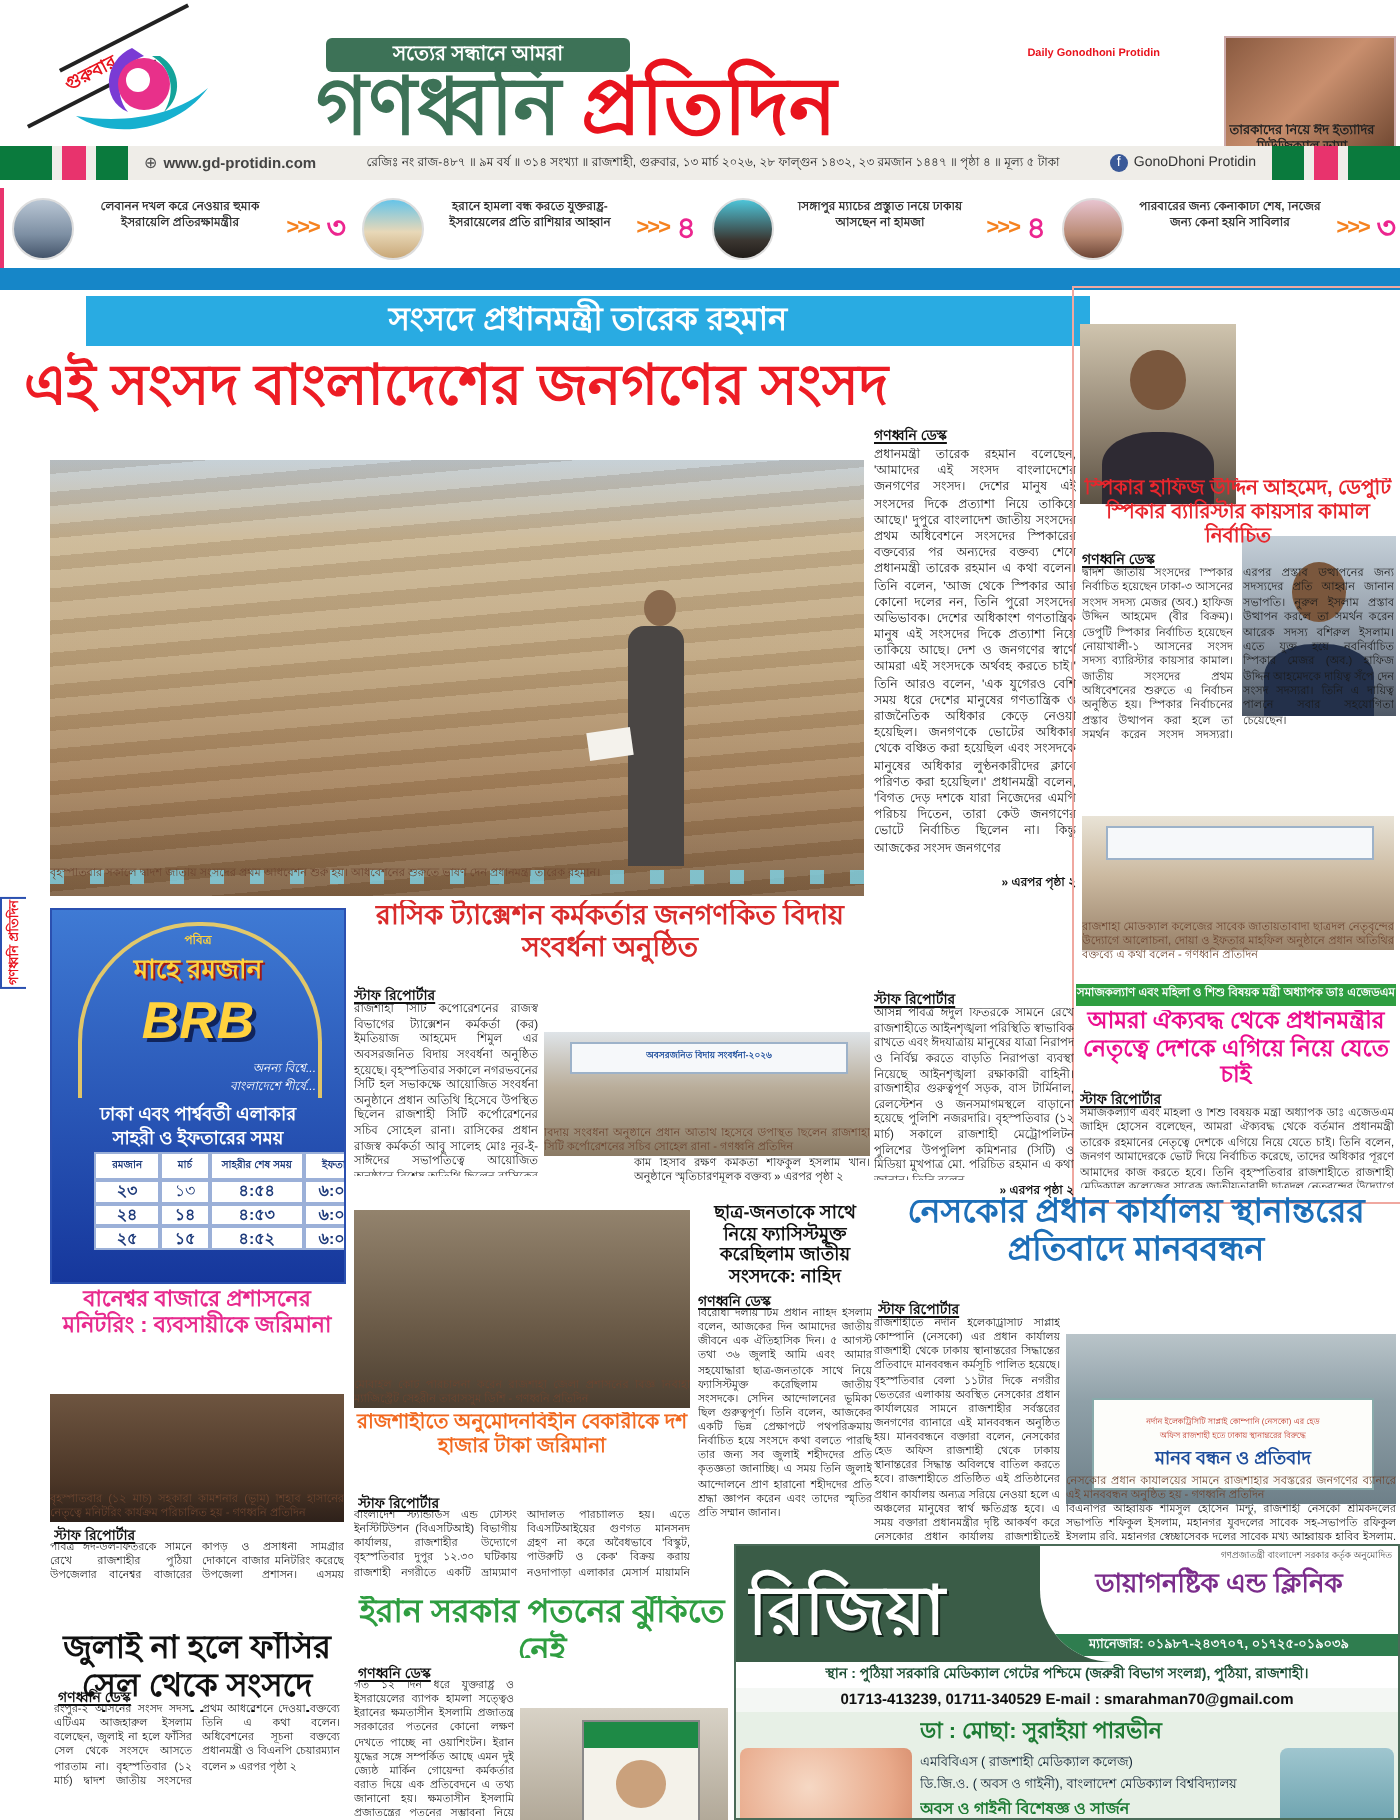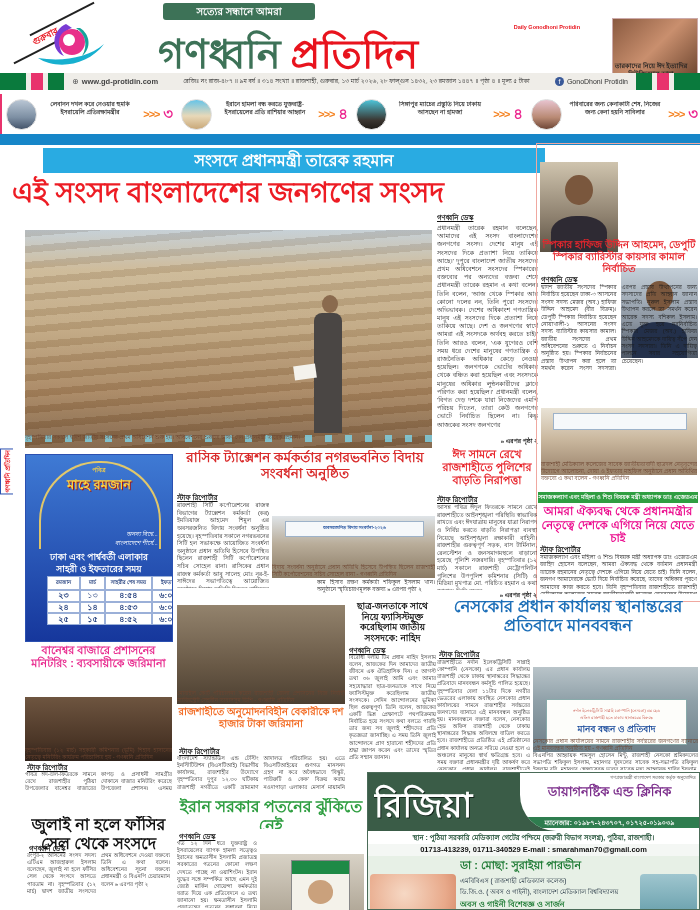--- a/index.html
+++ b/index.html
@@ -55,21 +55,21 @@
       <div class="abs" style="left:22px;top:20px;width:60px;font-size:9px;font-weight:bold;color:#e8131d;transform:rotate(-27deg);white-space:nowrap;">গুরুবার</div>
       <svg class="abs" style="left:28px;top:18px;" width="72" height="52" viewBox="0 0 72 52">
         <path d="M2 38 C20 50 52 46 68 24 C52 38 26 42 2 38 Z" fill="#17b0cf"></path>
         <path d="M30 4 C16 10 14 30 28 36 C20 26 24 12 36 8 Z" fill="#7a3bd4"></path>
         <circle cx="36" cy="22" r="13" fill="#e8308a"></circle>
         <circle cx="33" cy="20" r="6" fill="#ffffff"></circle>
         <path d="M44 8 C54 14 56 28 46 36 C52 26 50 14 40 8 Z" fill="#14a39a"></path>
       </svg>
     </div>
 
-    <div class="abs" style="left:163px;top:3px;width:152px;height:17px;background:#3d7257;border-radius:3px;color:#fff;font-size:10px;font-weight:bold;text-align:center;line-height:17px;overflow:hidden;">
+    <div class="abs" style="left:163px;top:19px;width:152px;height:17px;background:#3d7257;border-radius:3px;color:#fff;font-size:10px;font-weight:bold;text-align:center;line-height:17px;overflow:hidden;">
       <span>সত্যের সন্ধানে আমরা</span>
     </div>
     <div class="abs" style="left:158px;top:22px;width:425px;height:52px;display:flex;align-items:flex-end;gap:10px;overflow:hidden;">
       <span style="font-size:40px;font-weight:bold;color:#3d7257;line-height:1;">গণধ্বনি</span>
       <span style="font-size:40px;font-weight:bold;color:#e8131d;line-height:1;">প্রতিদিন</span>
     </div>
     <div class="abs" style="left:508px;top:24px;width:72px;font-size:5.5px;font-weight:bold;color:#e8131d;text-align:right;overflow:hidden;">Daily Gonodhoni Protidin</div>
 
     <div class="abs photo ph-promo" style="left:612px;top:2px;width:84px;height:58px;border:1px solid #caa;"></div>
     <div class="abs" style="left:604px;top:62px;width:94px;height:24px;font-size:6.5px;font-weight:bold;color:#222;text-align:center;line-height:1.3;overflow:hidden;">তারকাদের নিয়ে ঈদ ইত্যাদির মিউজিক্যাল ড্রামা</div>
@@ -159,40 +159,40 @@
     <div class="ph-banner"></div>
   </div>
   <div class="abs cap" style="left:541px;top:461px;width:156px;height:29px;">রাজশাহী মেডিক্যাল কলেজের সাবেক জাতীয়তাবাদী ছাত্রদল নেতৃবৃন্দের উদ্যোগে আলোচনা, দোয়া ও ইফতার মাহফিল অনুষ্ঠানে প্রধান অতিথির বক্তব্যে এ কথা বলেন - গণধ্বনি প্রতিদিন</div>
   <div class="abs" style="left:538px;top:492px;width:160px;height:11px;background:#2f9e41;color:#fff;font-size:5.8px;font-weight:bold;text-align:center;line-height:11px;overflow:hidden;">
     <span>সমাজকল্যাণ এবং মহিলা ও শিশু বিষয়ক মন্ত্রী অধ্যাপক ডাঃ এজেডএম জাহিদ হোসেন</span>
   </div>
   <div class="abs hl" style="left:538px;top:505px;width:160px;height:37px;font-size:11.5px;color:#ec0e8f;">আমরা ঐক্যবদ্ধ থেকে প্রধানমন্ত্রীর নেতৃত্বে দেশকে এগিয়ে নিয়ে যেতে চাই</div>
   <div class="abs byline" style="left:540px;top:544px;width:70px;">স্টাফ রিপোর্টার</div>
   <div class="abs body-sm" style="left:540px;top:554px;width:157px;height:40px;font-size:5.6px;">সমাজকল্যাণ এবং মহিলা ও শিশু বিষয়ক মন্ত্রী অধ্যাপক ডাঃ এজেডএম জাহিদ হোসেন বলেছেন, আমরা ঐক্যবদ্ধ থেকে বর্তমান প্রধানমন্ত্রী তারেক রহমানের নেতৃত্বে দেশকে এগিয়ে নিয়ে যেতে চাই। তিনি বলেন, জনগণ আমাদেরকে ভোট দিয়ে নির্বাচিত করেছে, তাদের অধিকার পূরণে আমাদের কাজ করতে হবে। তিনি বৃহস্পতিবার রাজশাহীতে রাজশাহী মেডিক্যাল কলেজের সাবেক জাতীয়তাবাদী ছাত্রদল নেতৃবৃন্দের উদ্যোগে আলোচনা, দোয়া ও ইফতার মাহফিল অনুষ্ঠানে প্রধান অতিথির বক্তব্যে এ কথা বলেন। » এরপর পৃষ্ঠা ২</div>
 
-  <div class="abs hl" style="left:437px;top:448px;width:100px;height:44px;font-size:11px;color:#e8262d;">ঈদ সামনে রেখে রাজশাহীতে পুলিশের বাড়তি নিরাপত্তা</div>
   <div class="abs byline" style="left:437px;top:494px;width:70px;">স্টাফ রিপোর্টার</div>
   <div class="abs body-sm" style="left:437px;top:504px;width:100px;height:86px;font-size:5.8px;">আসন্ন পবিত্র ঈদুল ফিতরকে সামনে রেখে রাজশাহীতে আইনশৃঙ্খলা পরিস্থিতি স্বাভাবিক রাখতে এবং ঈদযাত্রায় মানুষের যাত্রা নিরাপদ ও নির্বিঘ্ন করতে বাড়তি নিরাপত্তা ব্যবস্থা নিয়েছে আইনশৃঙ্খলা রক্ষাকারী বাহিনী। রাজশাহীর গুরুত্বপূর্ণ সড়ক, বাস টার্মিনাল, রেলস্টেশন ও জনসমাগমস্থলে বাড়ানো হয়েছে পুলিশি নজরদারি। বৃহস্পতিবার (১২ মার্চ) সকালে রাজশাহী মেট্রোপলিটন পুলিশের উপপুলিশ কমিশনার (সিটি) ও মিডিয়া মুখপাত্র মো. পরিচিত রহমান এ কথা জানান। তিনি বলেন,</div>
   <div class="abs jump" style="left:437px;top:590px;width:100px;">» এরপর পৃষ্ঠা ২</div>
 
-  <div class="abs hl" style="left:175px;top:450px;width:260px;height:40px;font-size:13.5px;color:#d92b2b;">রাসিক ট্যাক্সেশন কর্মকর্তার নগরভবনিত বিদায় সংবর্ধনা অনুষ্ঠিত</div>
+  <div class="abs hl" style="left:175px;top:450px;width:260px;height:40px;font-size:13.5px;color:#d92b2b;">রাসিক ট্যাক্সেশন কর্মকর্তার জনগণকিত বিদায় সংবর্ধনা অনুষ্ঠিত</div>
   <div class="abs byline" style="left:177px;top:492px;width:70px;">স্টাফ রিপোর্টার</div>
   <div class="abs body-sm" style="left:177px;top:502px;width:92px;height:86px;font-size:5.8px;">রাজশাহী সিটি কর্পোরেশনের রাজস্ব বিভাগের ট্যাক্সেশন কর্মকর্তা (কর) ইমতিয়াজ আহমেদ শিমুল এর অবসরজনিত বিদায় সংবর্ধনা অনুষ্ঠিত হয়েছে। বৃহস্পতিবার সকালে নগরভবনের সিটি হল সভাকক্ষে আয়োজিত সংবর্ধনা অনুষ্ঠানে প্রধান অতিথি হিসেবে উপস্থিত ছিলেন রাজশাহী সিটি কর্পোরেশনের সচিব সোহেল রানা। রাসিকের প্রধান রাজস্ব কর্মকর্তা আবু সালেহ মোঃ নূর-ই-সাঈদের সভাপতিত্বে আয়োজিত অনুষ্ঠানে বিশেষ অতিথি ছিলেন রাসিকের এক্সিকিউটিভ ম্যাজিস্ট্রেট নয়ন কুমার সাহা, অতিরিক্ত প্রধান প্রকৌশলী আহমেদ আল মঈন পরাগ, ভারপ্রাপ্ত</div>
   <div class="abs photo ph-group" style="left:272px;top:500px;width:163px;height:62px;background:linear-gradient(180deg,#dfe4e8 0%,#b9ad9a 45%,#8a7a64 100%);">
     <div class="ph-banner" style="display:flex;align-items:center;justify-content:center;">
       <span style="font-size:4.5px;color:#1d4d9c;font-weight:bold;overflow:hidden;white-space:nowrap;">অবসরজনিত বিদায় সংবর্ধনা-২০২৬</span>
     </div>
   </div>
   <div class="abs cap" style="left:272px;top:564px;width:163px;height:13px;">বিদায় সংবর্ধনা অনুষ্ঠানে প্রধান অতিথি হিসেবে উপস্থিত ছিলেন রাজশাহী সিটি কর্পোরেশনের সচিব সোহেল রানা - গণধ্বনি প্রতিদিন</div>
   <div class="abs body-sm" style="left:317px;top:579px;width:118px;height:18px;font-size:5.6px;">কাম হিসাব রক্ষণ কর্মকর্তা শফিকুল ইসলাম খান। অনুষ্ঠানে স্মৃতিচারণমূলক বক্তব্য » এরপর পৃষ্ঠা ২</div>
 
   <div class="abs" style="left:25px;top:454px;width:146px;height:186px;background:linear-gradient(180deg,#3f7ad4,#16379c);border:1px solid #2b50b0;overflow:hidden;">
     <div class="abs" style="left:13px;top:6px;width:118px;height:86px;border:2px solid rgba(255,215,90,.85);border-bottom:none;border-radius:60px 60px 0 0;"></div>
     <div class="abs" style="left:0;top:10px;width:146px;text-align:center;font-size:6px;color:#ffd23e;font-weight:bold;">পবিত্র</div>
     <div class="abs" style="left:0;top:20px;width:146px;text-align:center;font-size:13px;font-weight:bold;color:#ffd23e;text-shadow:1px 1px 0 #a01818;overflow:hidden;">মাহে রমজান</div>
+    <div class="abs" style="left:0;top:40px;width:146px;text-align:center;font-size:26px;font-weight:bold;font-style:italic;color:#ffd23e;text-shadow:2px 2px 0 #10245c;">BRB</div>
     <div class="abs" style="left:0;top:74px;width:132px;text-align:right;font-size:6px;font-style:italic;color:#fff;">অনন্য বিশ্বে...</div>
     <div class="abs" style="left:0;top:83px;width:132px;text-align:right;font-size:6px;font-style:italic;color:#fff;">বাংলাদেশে শীর্ষে...</div>
     <div class="abs" style="left:0;top:95px;width:146px;text-align:center;font-size:9px;font-weight:bold;color:#fff;overflow:hidden;white-space:nowrap;">ঢাকা এবং পার্শ্ববর্তী এলাকার</div>
     <div class="abs" style="left:0;top:107px;width:146px;text-align:center;font-size:9px;font-weight:bold;color:#fff;overflow:hidden;white-space:nowrap;">সাহরী ও ইফতারের সময়</div>
     <div class="abs" style="left:4px;top:121px;width:138px;height:49px;display:grid;grid-template-columns:24% 18% 34% 24%;grid-template-rows:14px 1fr 1fr 1fr;background:#fff;margin-left:17px;">
       <div class="brb-cell" style="font-size:5.2px;font-weight:bold;">রমজান</div>
       <div class="brb-cell" style="font-size:5.2px;font-weight:bold;">মার্চ</div>
       <div class="brb-cell" style="font-size:5.2px;font-weight:bold;">সাহরীর শেষ সময়</div>
       <div class="brb-cell" style="font-size:5.2px;font-weight:bold;">ইফতার</div>
       <div class="brb-cell" style="font-size:8px;font-weight:bold;">২৩</div>

